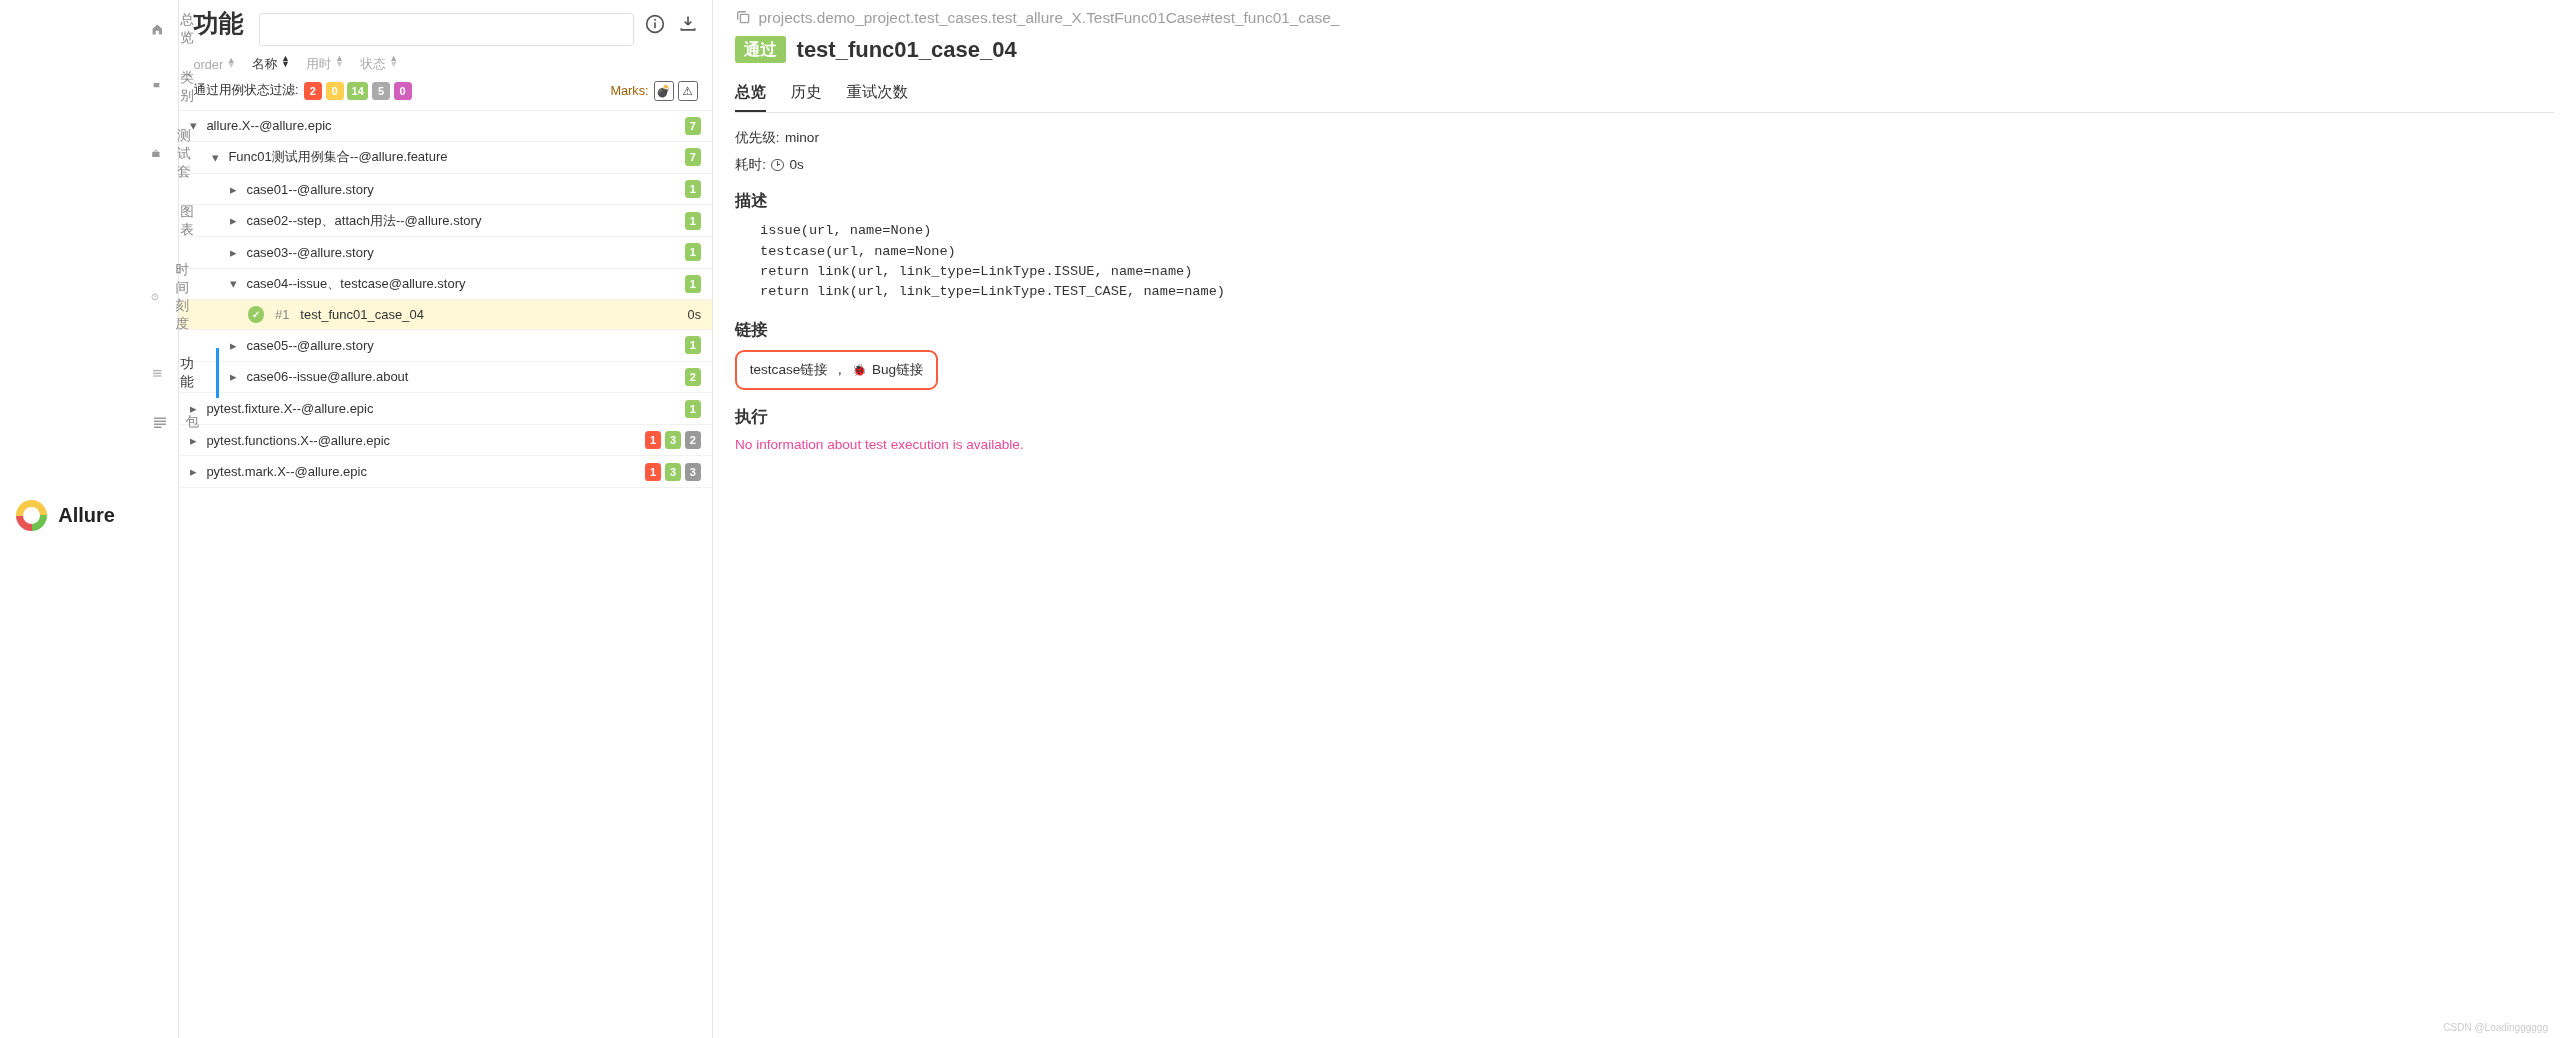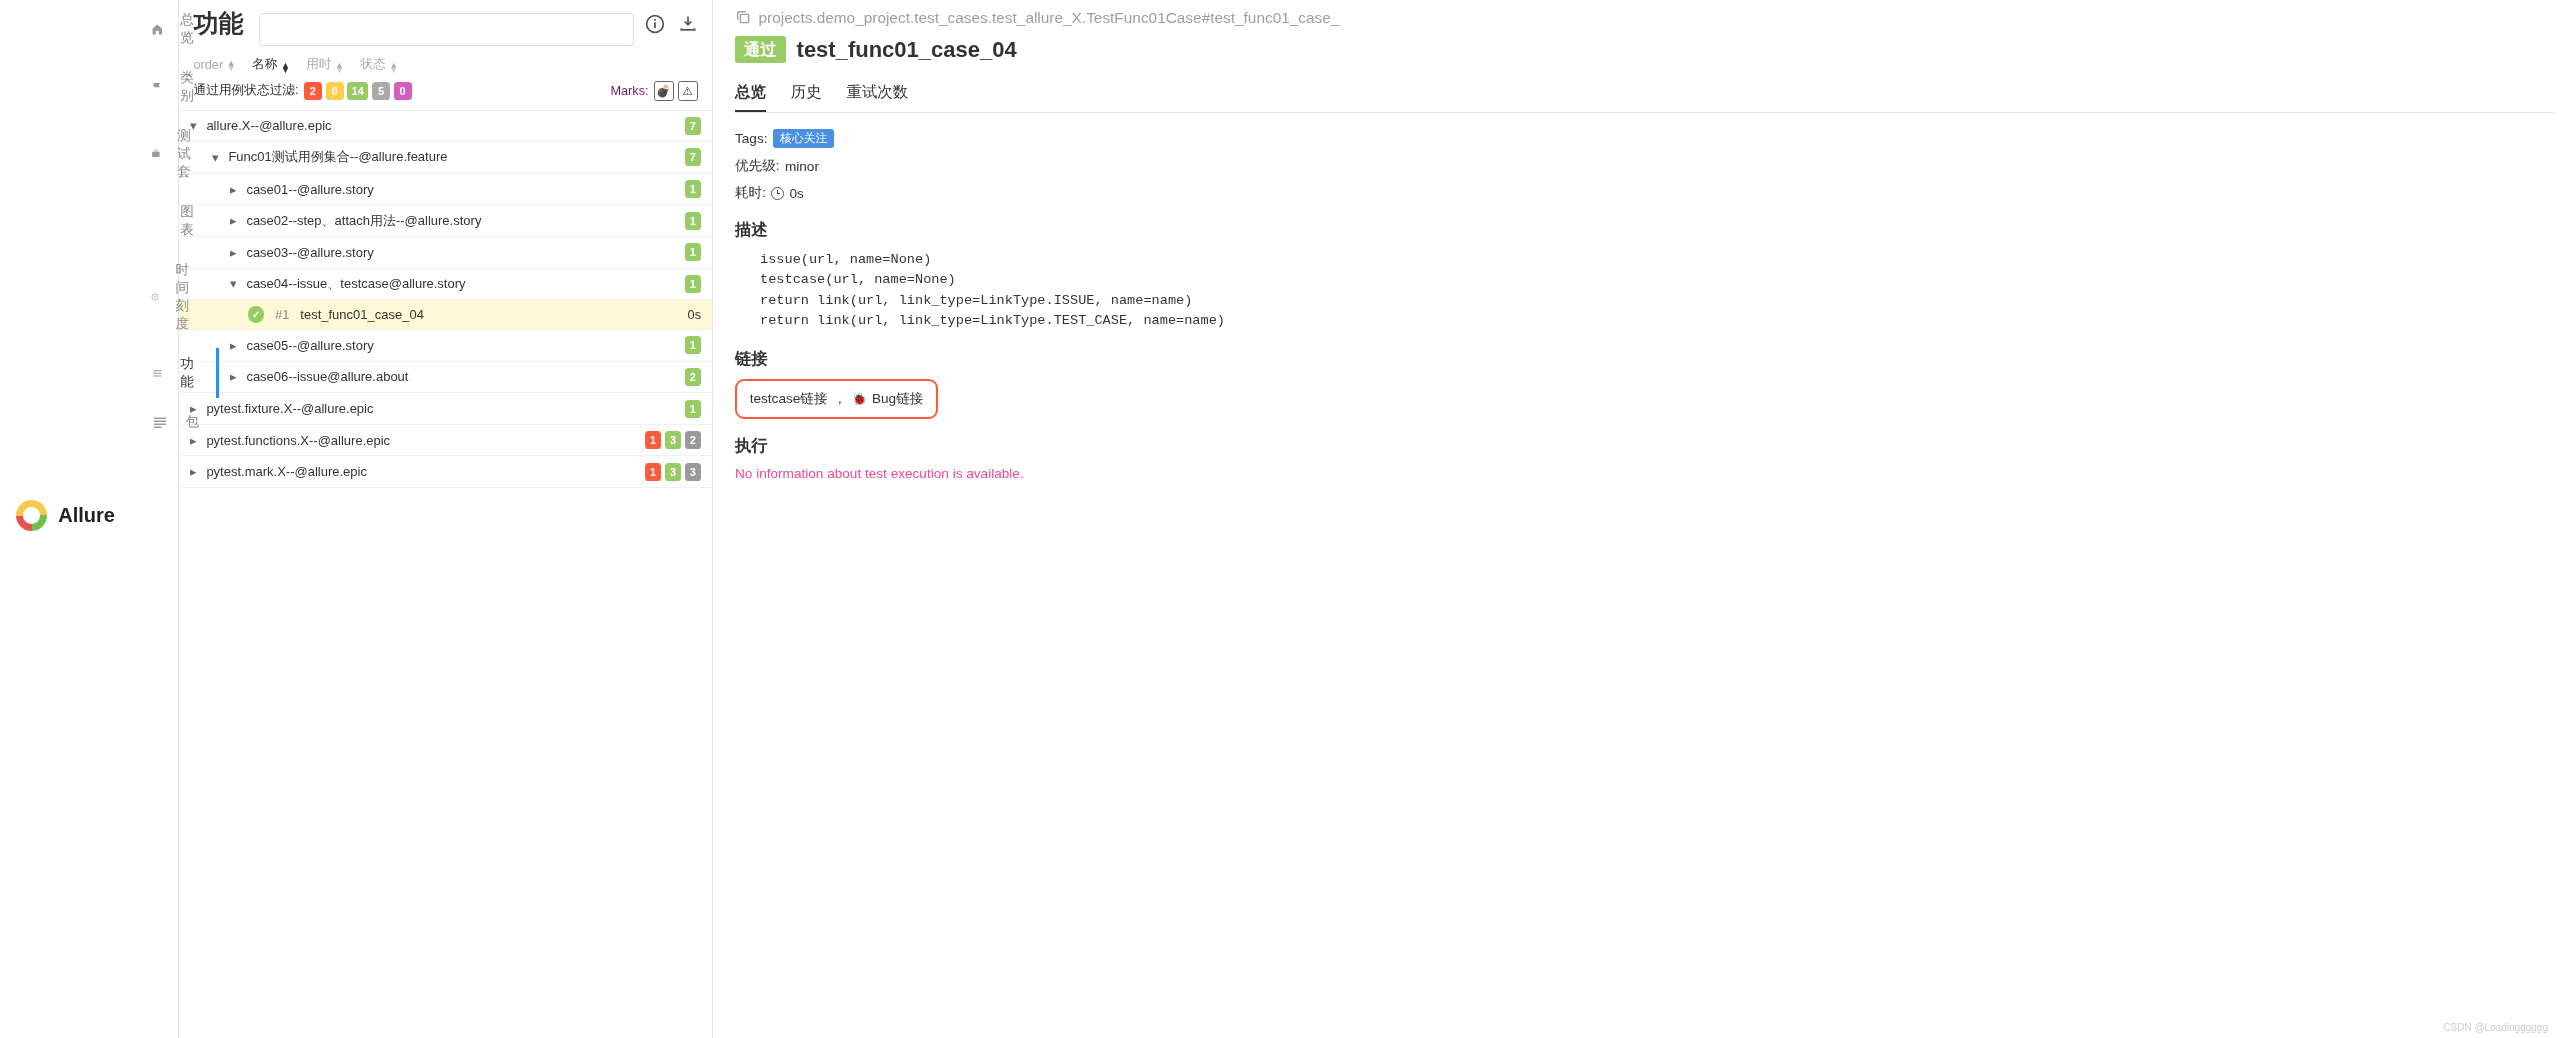--- a/index.html
+++ b/index.html
@@ -16,35 +16,35 @@
 .nav-item span.label { font-size: 13.6px; }
 
 .middle { width: 534px; border-right: 0.9px solid #e5e5e5; display: flex; flex-direction: column; background: #fff; }
 .mid-header { padding: 9px 14.5px 5.4px; display: flex; align-items: flex-start; gap: 11px; }
 .mid-title { font-size: 25px; font-weight: 700; line-height: 1.15; width: 54px; }
 .search-input { flex: 1; height: 33px; border: 0.9px solid #ddd; border-radius: 3.6px; padding: 3.6px 7.2px; margin-top: 3.6px; }
 .hdr-icons { display: flex; gap: 12.7px; align-items: center; margin-top: 5.4px; color: #555; }
 .hdr-icons svg { width: 20px; height: 20px; }
 
 .sort-row { display: flex; gap: 16.3px; padding: 5.4px 14.5px 3.6px; font-size: 12.7px; color: #aaa; align-items: center; }
-.sort-row .col { display: flex; align-items: flex-end; gap: 3.6px; cursor: pointer; }
+.sort-row .col { display: flex; align-items: flex-start; gap: 3.6px; cursor: pointer; }
 .sort-row .col.active { color: #333; font-weight: 500; }
 .sort-row .arrows { font-size: 9px; line-height: 0.6; display: flex; flex-direction: column; }
 
 .filter-row { display: flex; align-items: center; padding: 3.6px 14.5px 9px; gap: 5.4px; font-size: 12.7px; }
 .filter-row .lbl { color: #333; }
 .badges { display: flex; gap: 3.6px; }
 .badge { display: inline-flex; align-items: center; justify-content: center; min-width: 18px; height: 18px; padding: 0 4.5px; border-radius: 3.6px; color: #fff; font-size: 11px; font-weight: 600; }
 .bred { background: #fd5a3e; }
 .byellow { background: #ffd050; }
 .bgreen { background: #97cc64; }
 .bgraymid { background: #aaa; }
 .bpurple { background: #d35fbd; }
 .bgray { background: #999; }
-.marks-lbl { margin-left: auto; color: #701a75; }
+.marks-lbl { margin-left: auto; color: #a16207; }
 .mark-icons { display: flex; gap: 3.6px; }
 .mark-box { width: 20px; height: 20px; border: 0.9px solid #666; border-radius: 2.7px; display: flex; align-items: center; justify-content: center; font-size: 11.8px; }
 
 .tree { flex: 1; overflow: auto; border-top: 0.9px solid #eee; }
 .tree-row { display: flex; align-items: center; padding: 6.3px 11px; border-bottom: 0.9px solid #f1f1f1; cursor: pointer; gap: 5.4px; font-size: 13px; }
 .tree-row .chev { width: 11px; color: #666; display: flex; }
 .tree-row .title { flex: 1; color: #333; }
 .tree-row .count { margin-left: auto; }
 .tree-row.depth-1 { padding-left: 33px; }
 .tree-row.depth-2 { padding-left: 51px; }
@@ -315,24 +315,20 @@
     <span class="pass-badge">通过</span>
     <span class="case-title">test_func01_case_04</span>
   </div>
   <div class="tabs" id="tabs">
       <div class="tab active">总览</div>
       <div class="tab">历史</div>
       <div class="tab">重试次数</div>
     </div>
 
   <div class="meta-line">
-    <span>Tags:</span>
-    <span class="tag-pill">核心关注</span>
-  </div>
-  <div class="meta-line">
     <span>优先级:</span>
     <span>minor</span>
   </div>
   <div class="meta-line">
     <span>耗时:</span>
     <span class="clock-icon"></span>
     <span>0s</span>
   </div>
 
   <div class="section-h">描述</div>

